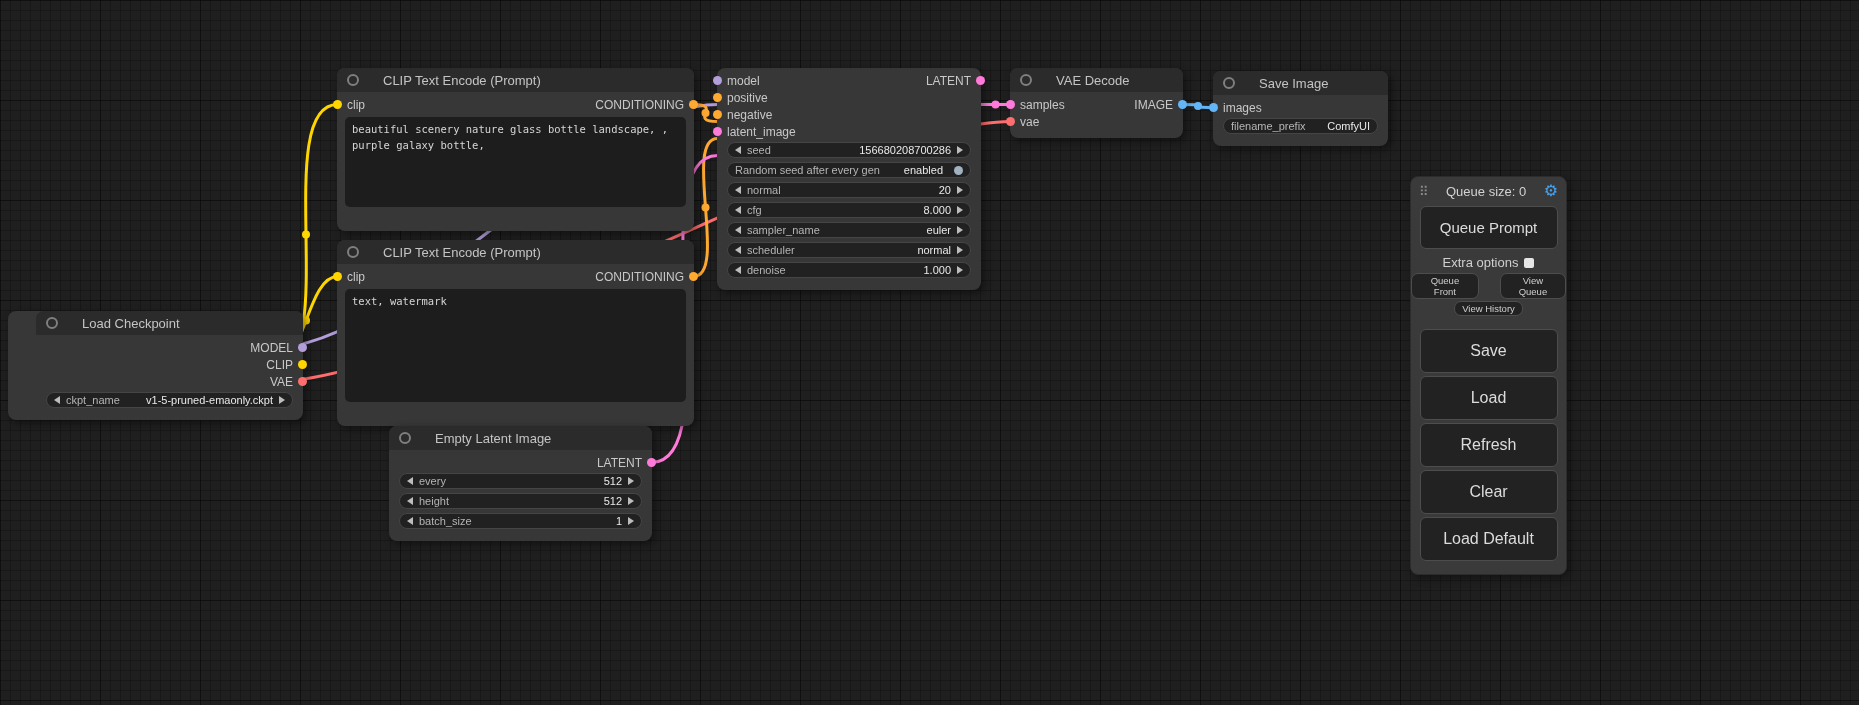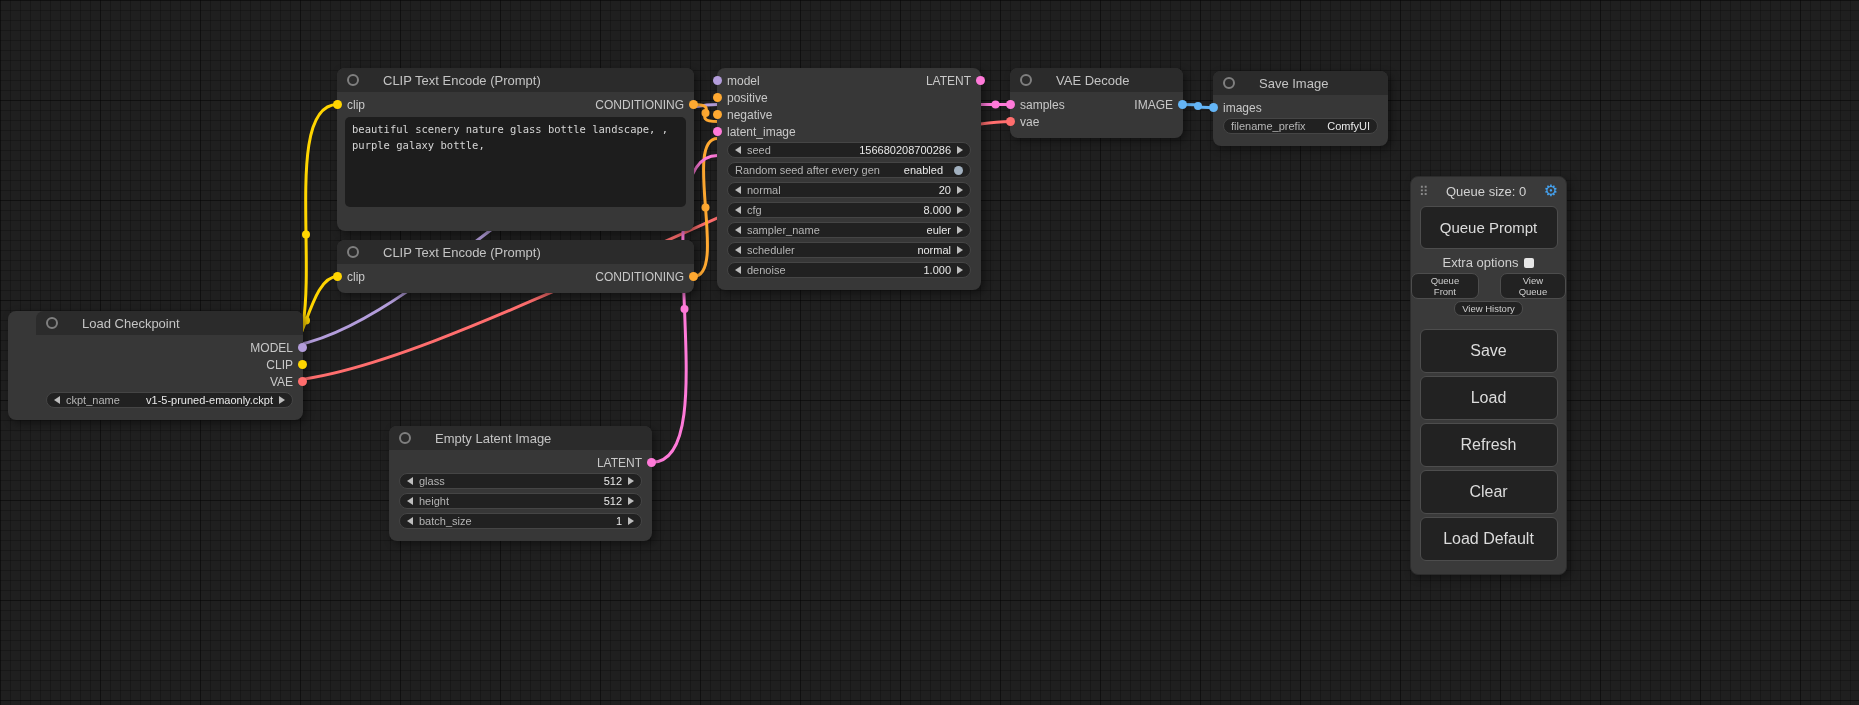--- a/index.html
+++ b/index.html
@@ -154,37 +154,38 @@
       <span class="collapse-dot"></span>
       <span>CLIP Text Encode (Prompt)</span>
     </div>
     <div class="node-body">
       <div class="slot-row">
         <span class="slot-dot in c-clip"></span>
         <span class="slot-label-in">clip</span>
         <span class="slot-label-out">CONDITIONING</span>
         <span class="slot-dot out c-cond"></span>
       </div>
+      <div class="textbox" style="height:103px;">text, watermark</div>
     </div>
   </div>
 
   <div class="node" style="left:389px;top:426px;width:263px;">
     <div class="node-title">
       <span class="collapse-dot"></span>
       <span>Empty Latent Image</span>
     </div>
     <div class="node-body">
       <div class="slot-row">
         <span class="slot-label-out">LATENT</span>
         <span class="slot-dot out c-latent"></span>
       </div>
       <div class="widgets">
         <div class="widget">
           <span class="arrow-left"></span>
-          <span class="w-label">glass</span>
+          <span class="w-label">every</span>
           <span class="w-value">512</span>
           <span class="arrow-right"></span>
         </div>
         <div class="widget">
           <span class="arrow-left"></span>
           <span class="w-label">height</span>
           <span class="w-value">512</span>
           <span class="arrow-right"></span>
         </div>
         <div class="widget">

